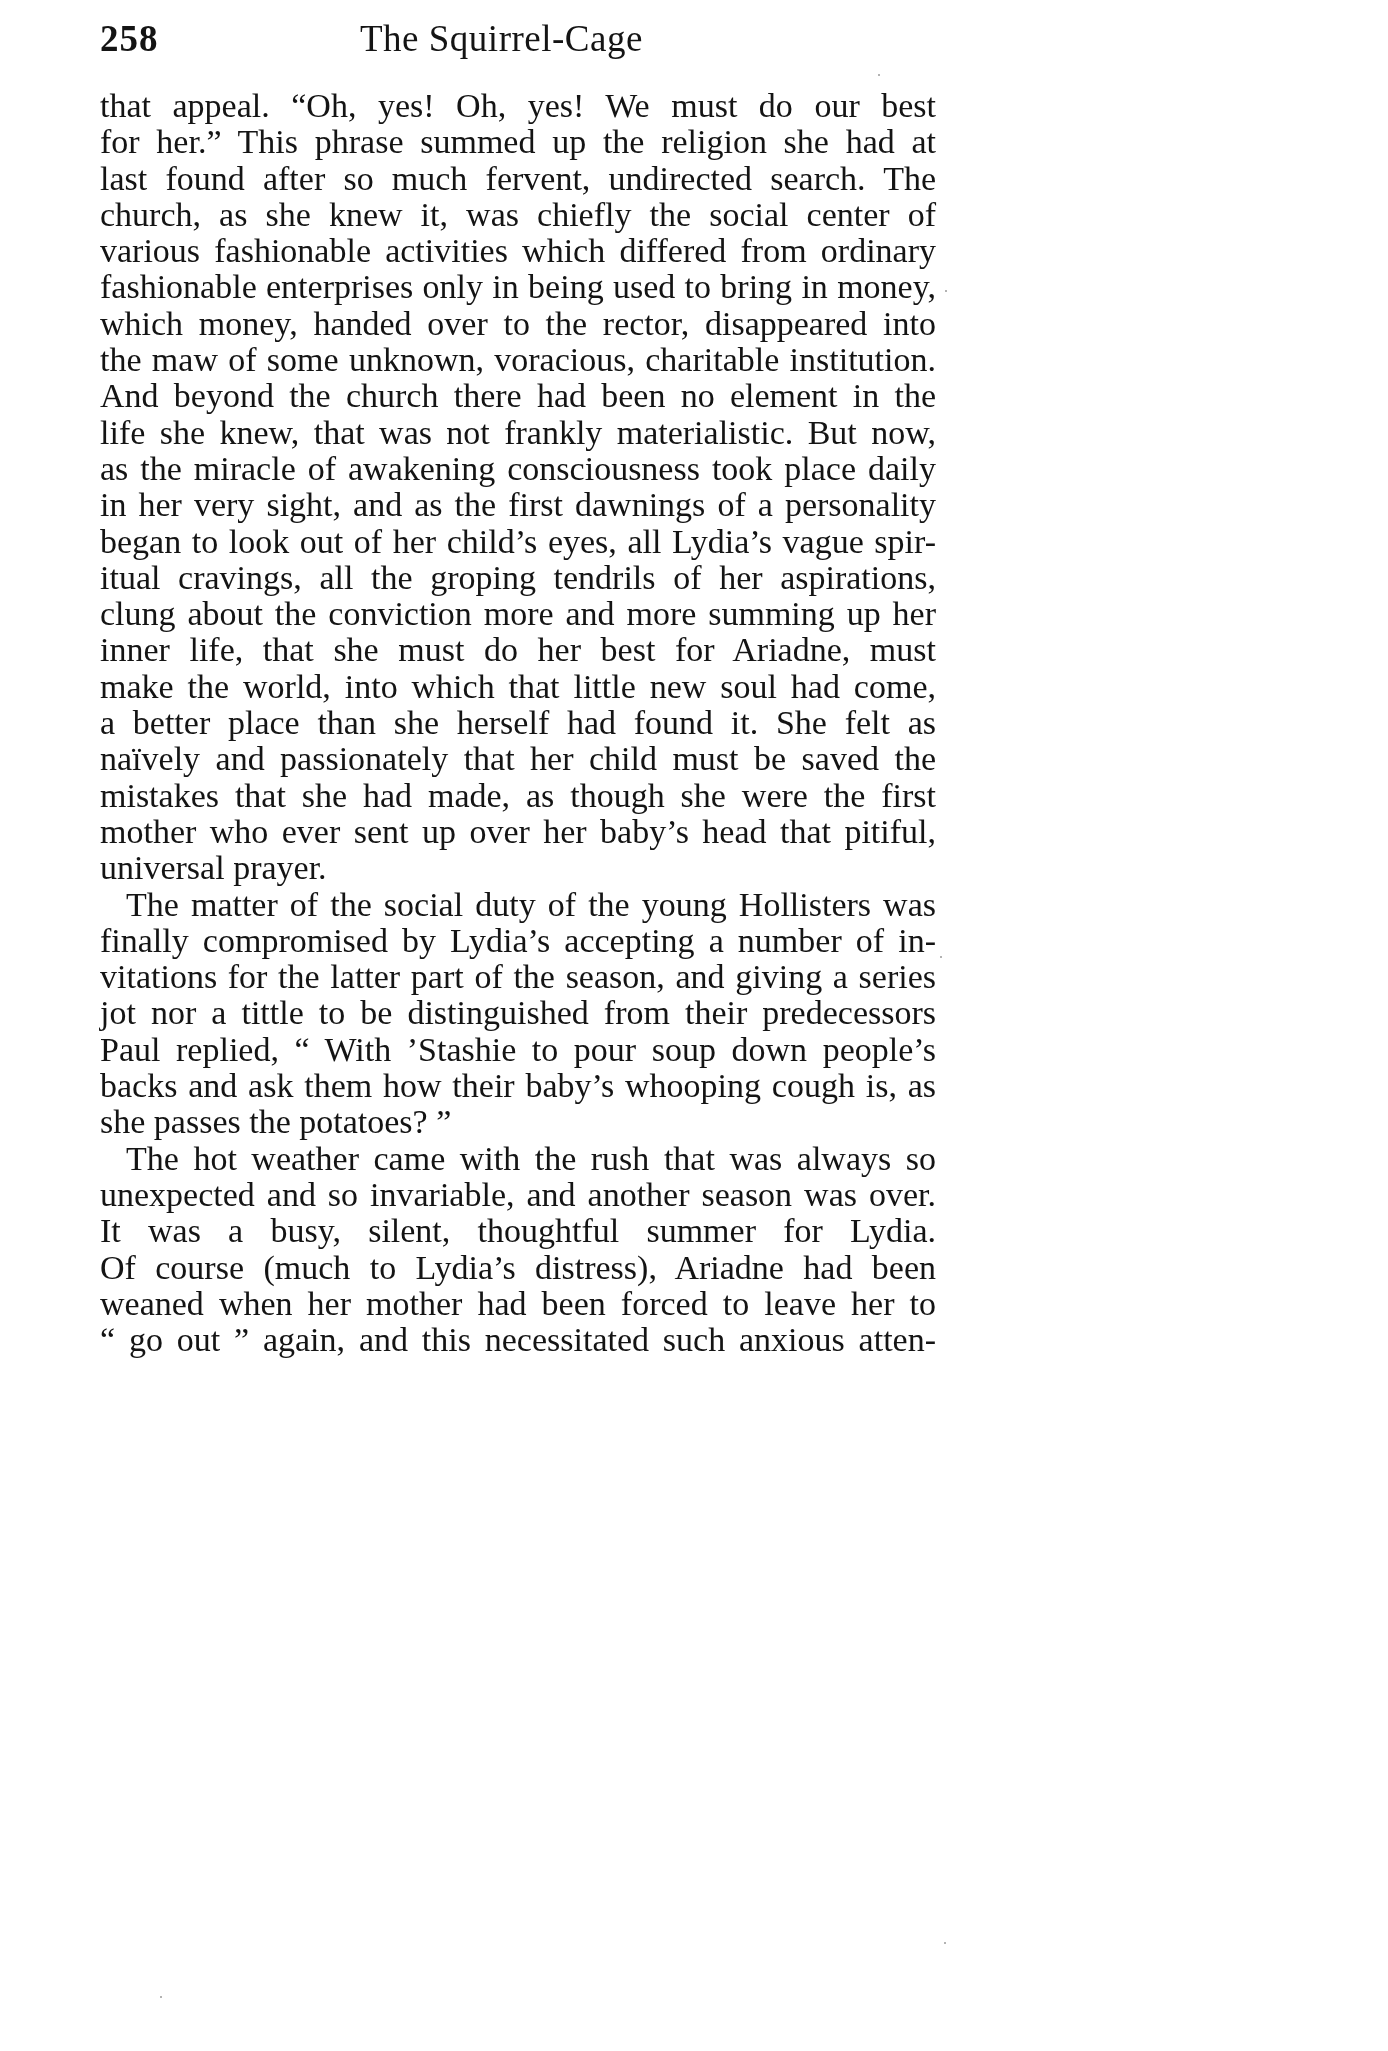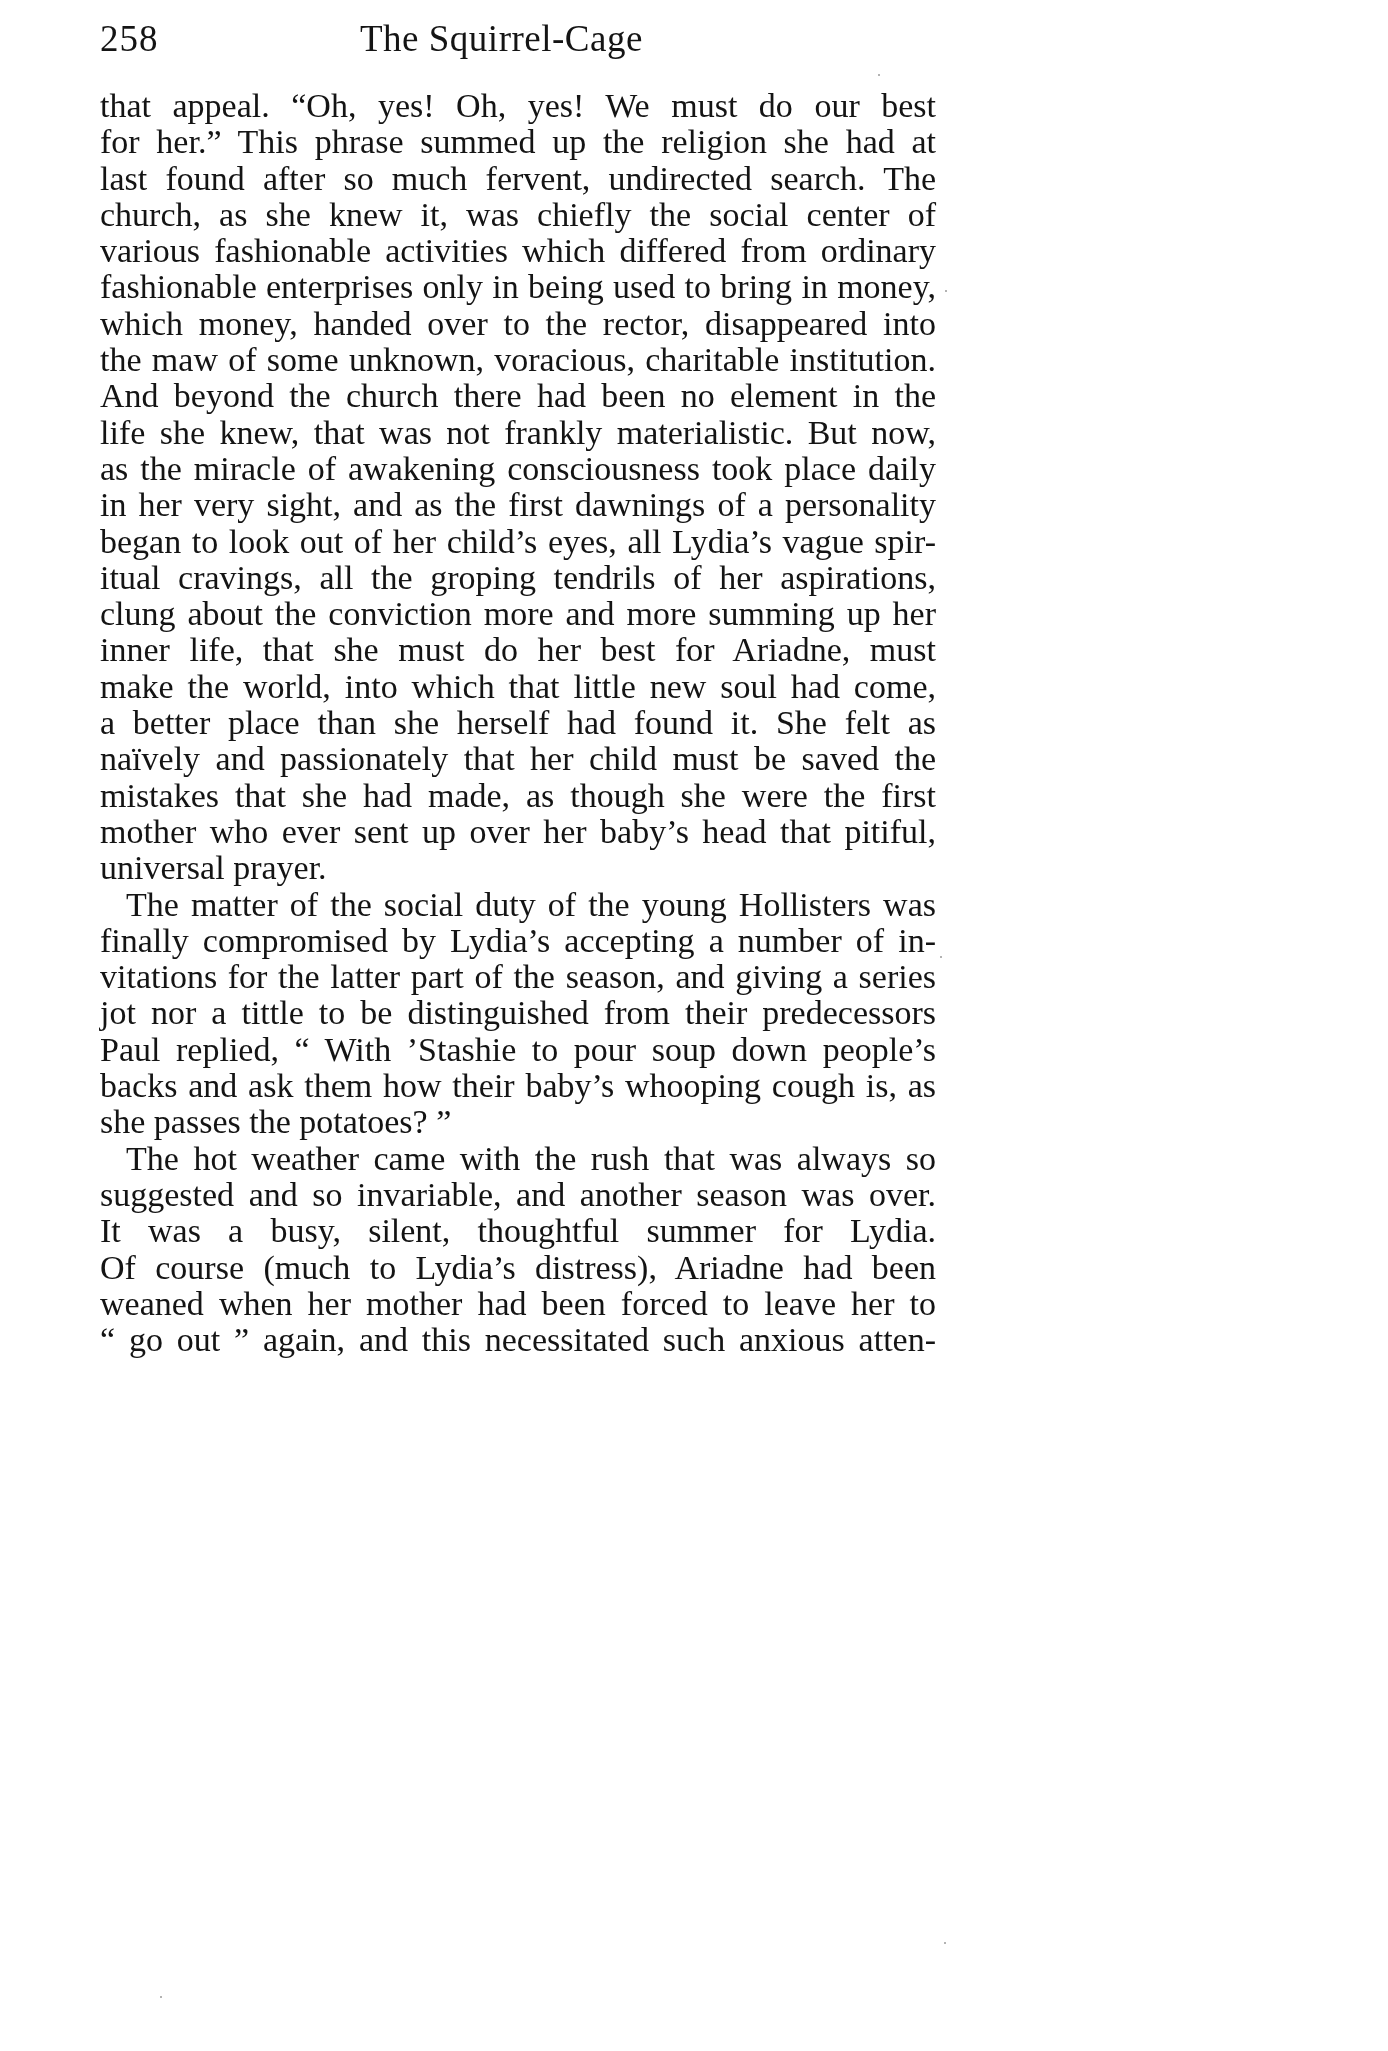--- a/index.html
+++ b/index.html
@@ -29,20 +29,21 @@
       width: 836px;
       height: 50px;
     }
     .page-number {
       position: absolute;
       left: 0;
       top: 0;
       font-size: 37px;
       line-height: 50px;
       letter-spacing: 1px;
+      font-weight: bold;
     }
     .running-title {
       position: absolute;
       left: 260px;
       top: 0;
       font-size: 37px;
       line-height: 50px;
       letter-spacing: 0.5px;
     }
     .body-text {
@@ -116,21 +117,21 @@
       <span class="line">finally compromised by Lydia’s accepting a number of in-</span>
       <span class="line">vitations for the latter part of the season, and giving a series</span>
       <span class="line">jot nor a tittle to be distinguished from their predecessors</span>
       <span class="line">Paul replied, “ With ’Stashie to pour soup down people’s</span>
       <span class="line">backs and ask them how their baby’s whooping cough is, as</span>
       <span class="line last">she passes the potatoes? ”</span>
     </div>
 
     <div>
       <span class="line indent">The hot weather came with the rush that was always so</span>
-      <span class="line">suggested and so invariable, and another season was over.</span>
+      <span class="line">unexpected and so invariable, and another season was over.</span>
       <span class="line">It was a busy, silent, thoughtful summer for Lydia.</span>
       <span class="line">Of course (much to Lydia’s distress), Ariadne had been</span>
       <span class="line">weaned when her mother had been forced to leave her to</span>
       <span class="line">“ go out ” again, and this necessitated such anxious atten-</span>
     </div>
 
   </div>
 
   <span class="speck" style="left:878px; top:74px;"></span>
   <span class="speck" style="left:945px; top:290px;"></span>

